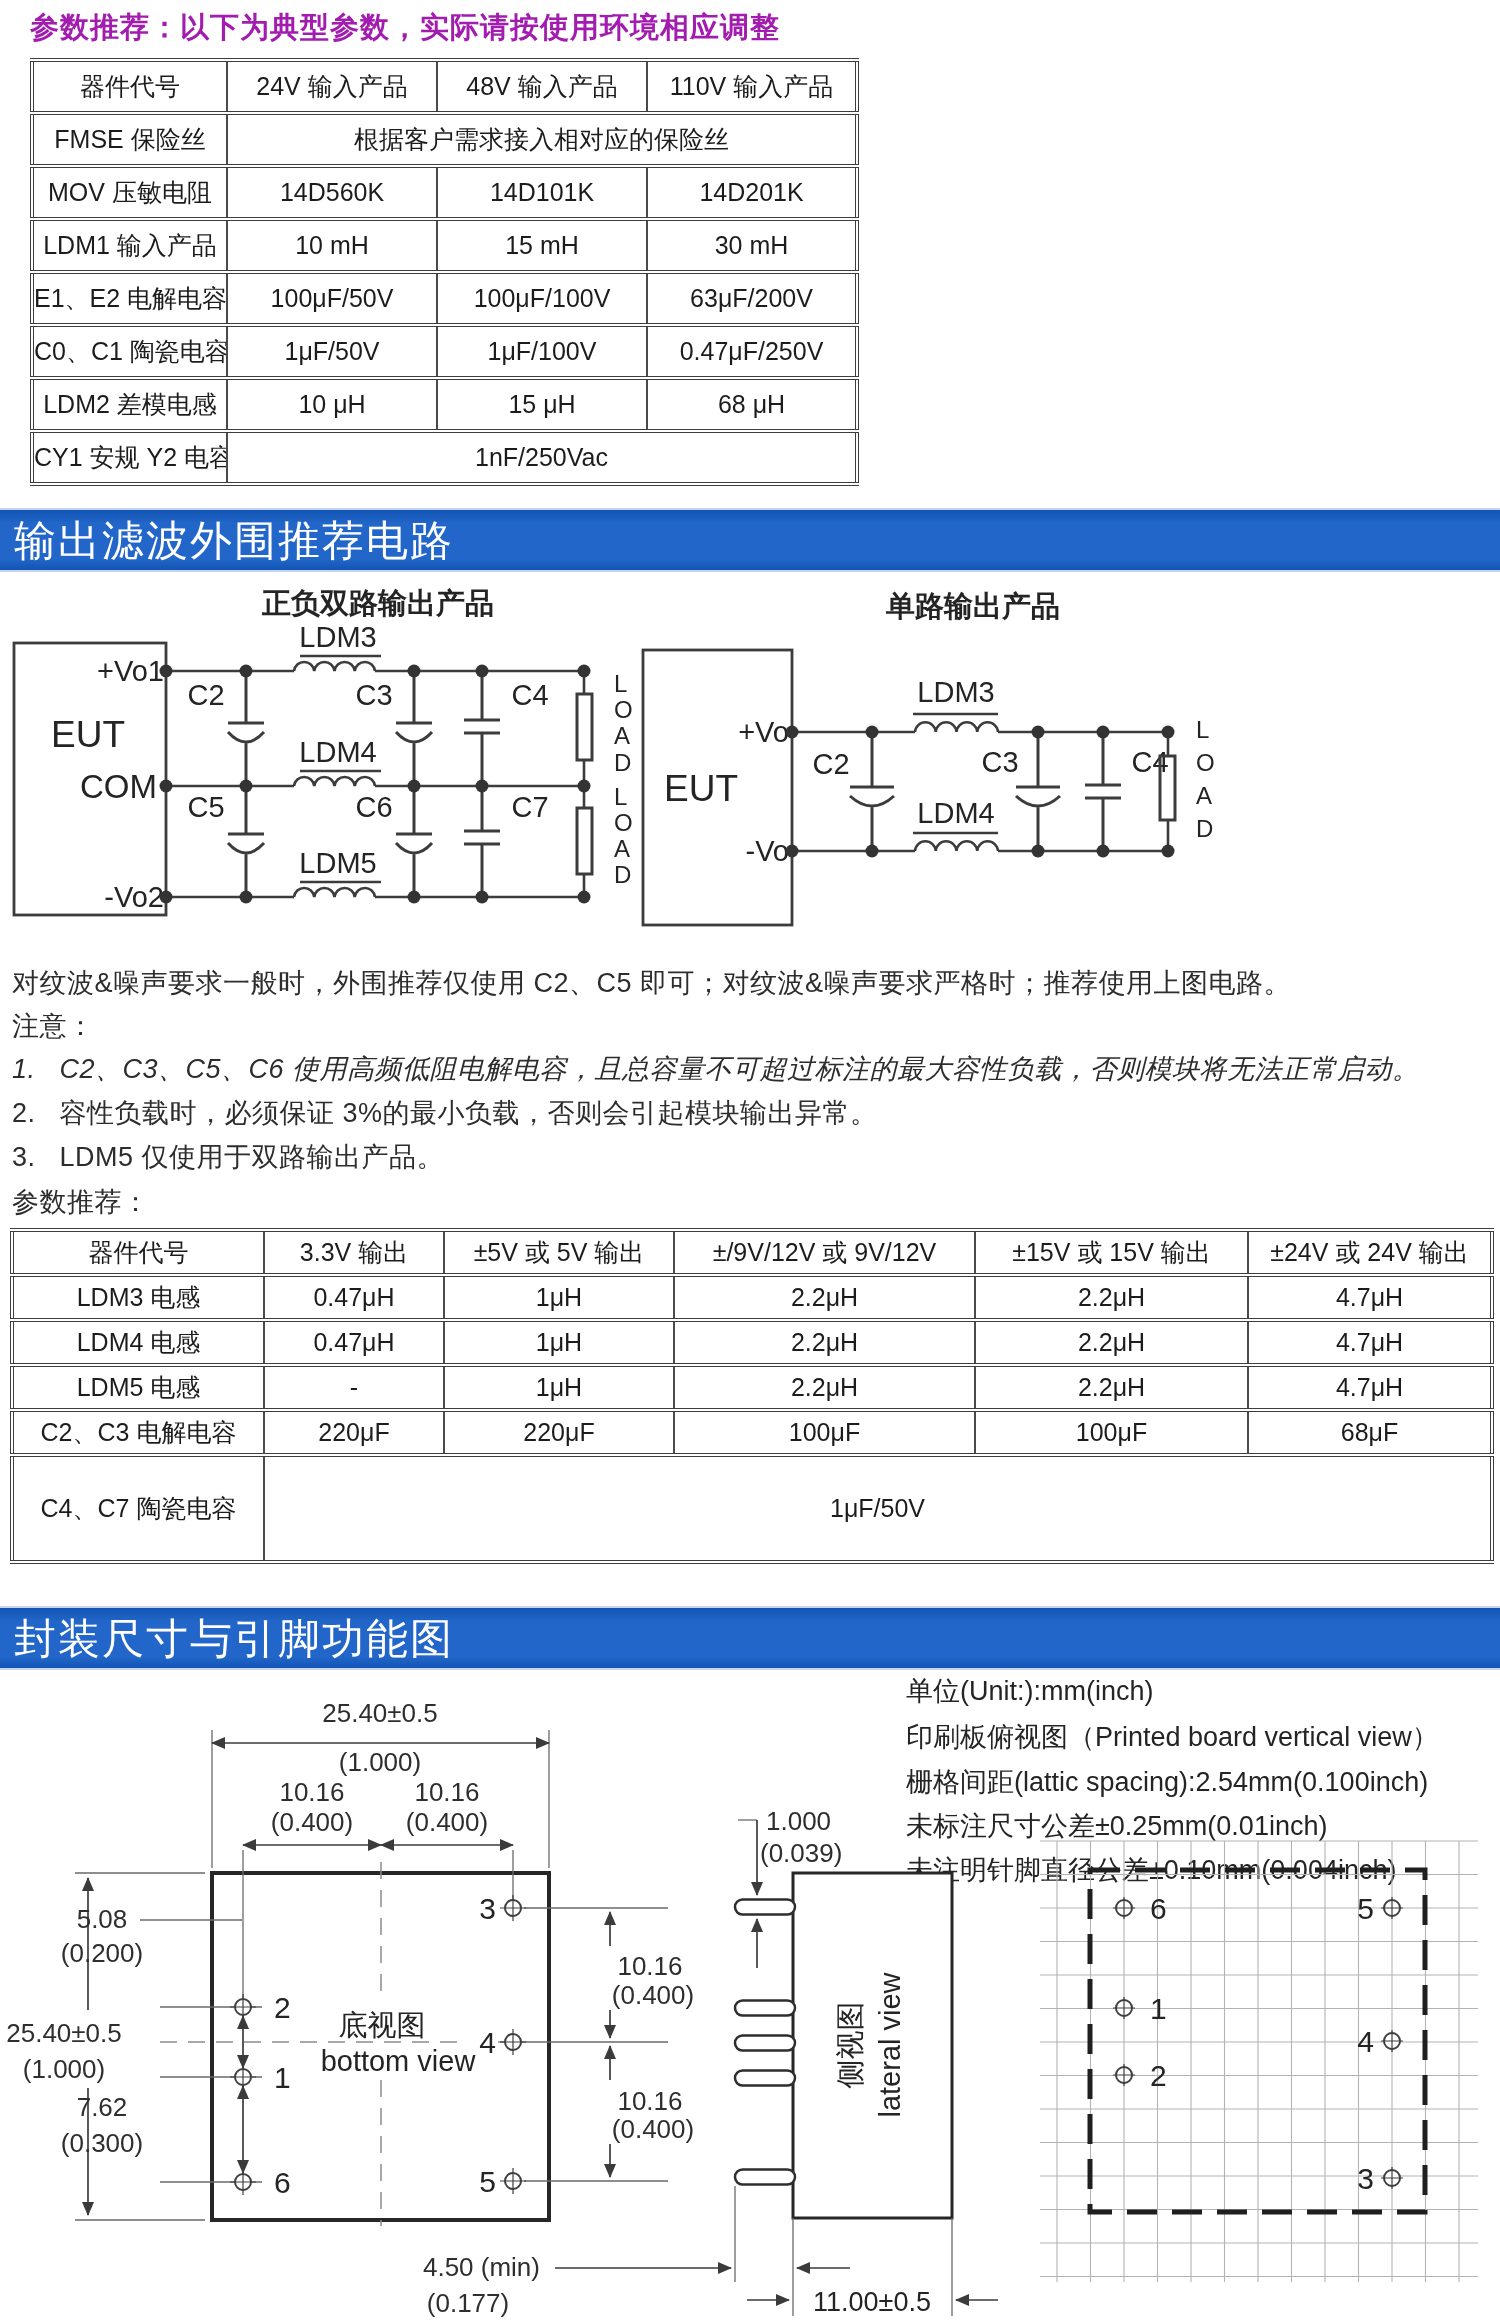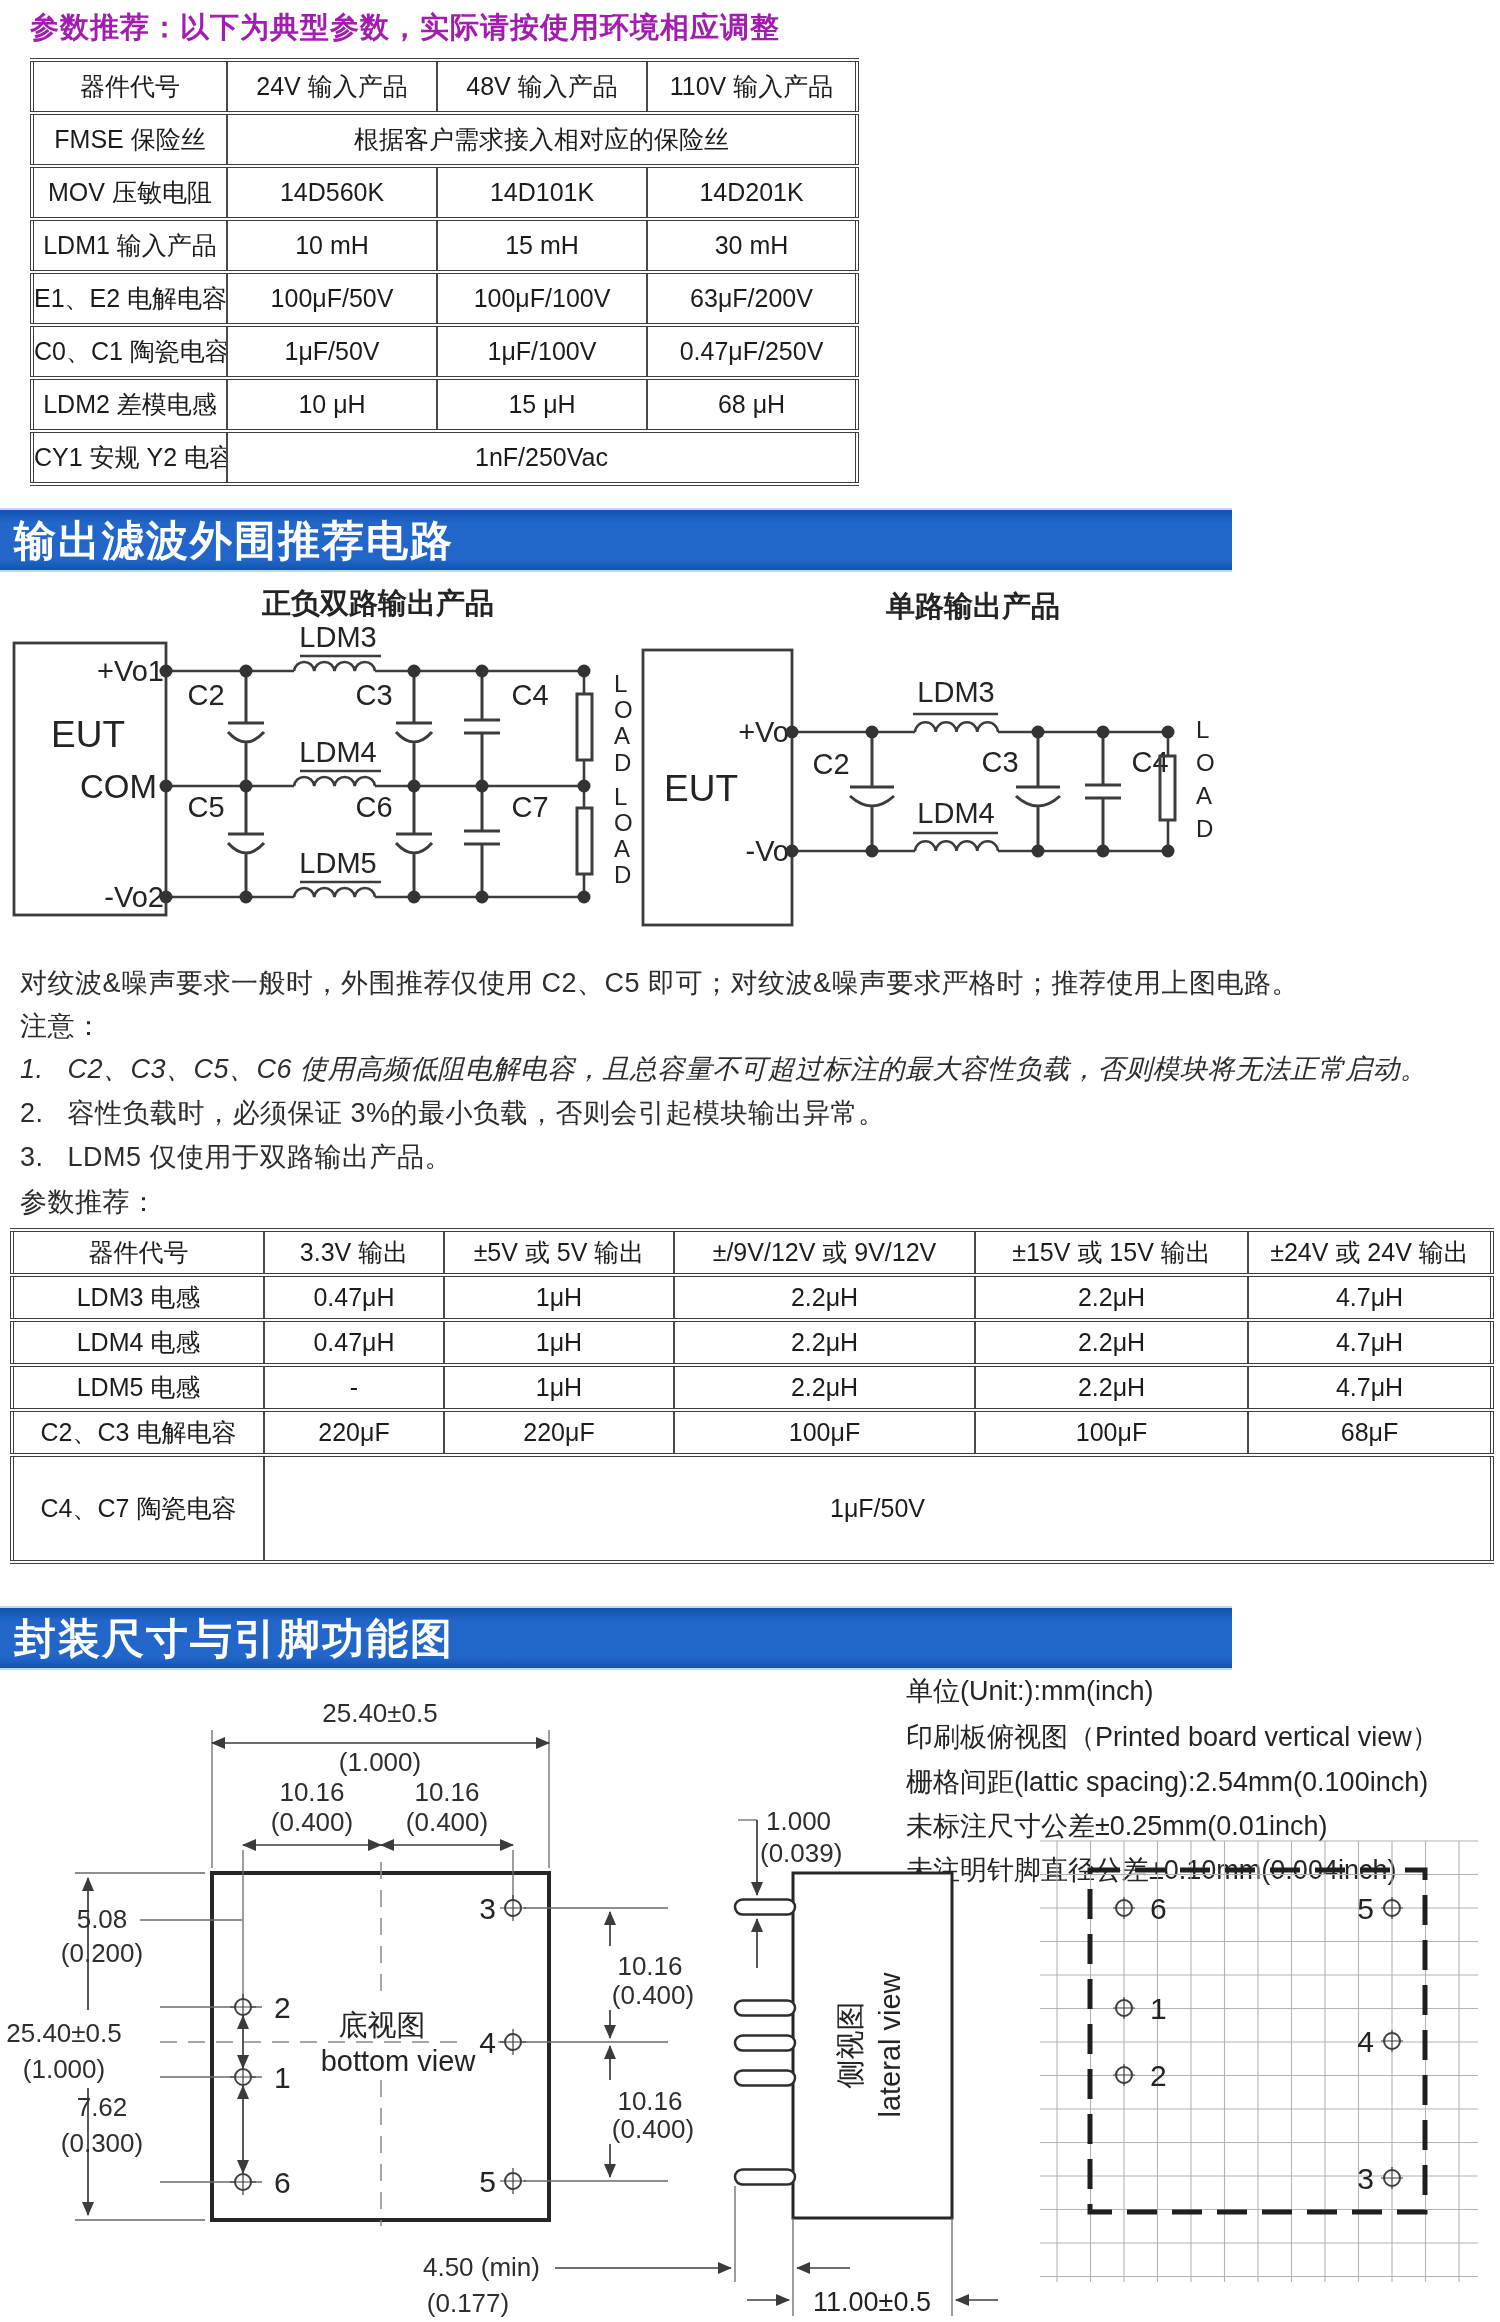--- a/index.html
+++ b/index.html
@@ -15,27 +15,27 @@
     border-top:4px double #3d3d3d;border-bottom:4px double #3d3d3d;
     text-align:center;vertical-align:middle;font-size:25px;font-weight:normal;
     color:#1c1c1c;padding:0;overflow:hidden;white-space:nowrap;
   }
   .t1{left:30px;top:58px;width:825px;}
   .t1 tr{height:53px;}
   .t2{left:10px;top:1228px;width:1480px;}
   .t2 tr{height:45px;}
   .t2 tr.tall{height:107px;}
   .banner{
-    left:0;width:1232px;height:64px;box-sizing:border-box;
+    left:0;width:1500px;height:64px;box-sizing:border-box;
     background:linear-gradient(180deg,#1254b4 0%,#2166c8 22%,#2166c8 82%,#12averageb4 100%);
     background:linear-gradient(180deg,#1254b4 0%,#2166c8 22%,#2166c8 82%,#1254b4 100%);
-    color:#fff;font-size:42px;font-weight:bold;line-height:62px;padding-left:14px;
+    color:#fff;font-size:42px;font-weight:normal;line-height:62px;padding-left:14px;
     letter-spacing:2px;border-top:2px solid #c6d6f0;border-bottom:2px solid #c6d6f0;
   }
-  .note{left:20px;font-size:27px;color:#2d2d2d;white-space:pre;letter-spacing:0.5px;}
+  .note{left:12px;font-size:27px;color:#2d2d2d;white-space:pre;letter-spacing:0.5px;}
   svg{position:absolute;left:0;}
   svg text{font-family:"Liberation Sans","DejaVu Sans",sans-serif;fill:#242424;}
   .wire{stroke:#3c3c3c;stroke-width:2.6;fill:none;}
   .comp{stroke:#3c3c3c;stroke-width:3;fill:none;}
   .boxln{stroke:#3c3c3c;stroke-width:2.8;fill:none;}
   .thin{stroke:#6a6a6a;stroke-width:1.3;fill:none;}
   .dim{stroke:#3b3b3b;stroke-width:1.7;fill:none;}
   .dash{stroke:#8a8a8a;stroke-width:1.5;fill:none;stroke-dasharray:17 11;}
   .grid{stroke:#b3b3b3;stroke-width:1.1;fill:none;}
   .dot{fill:#333;}

